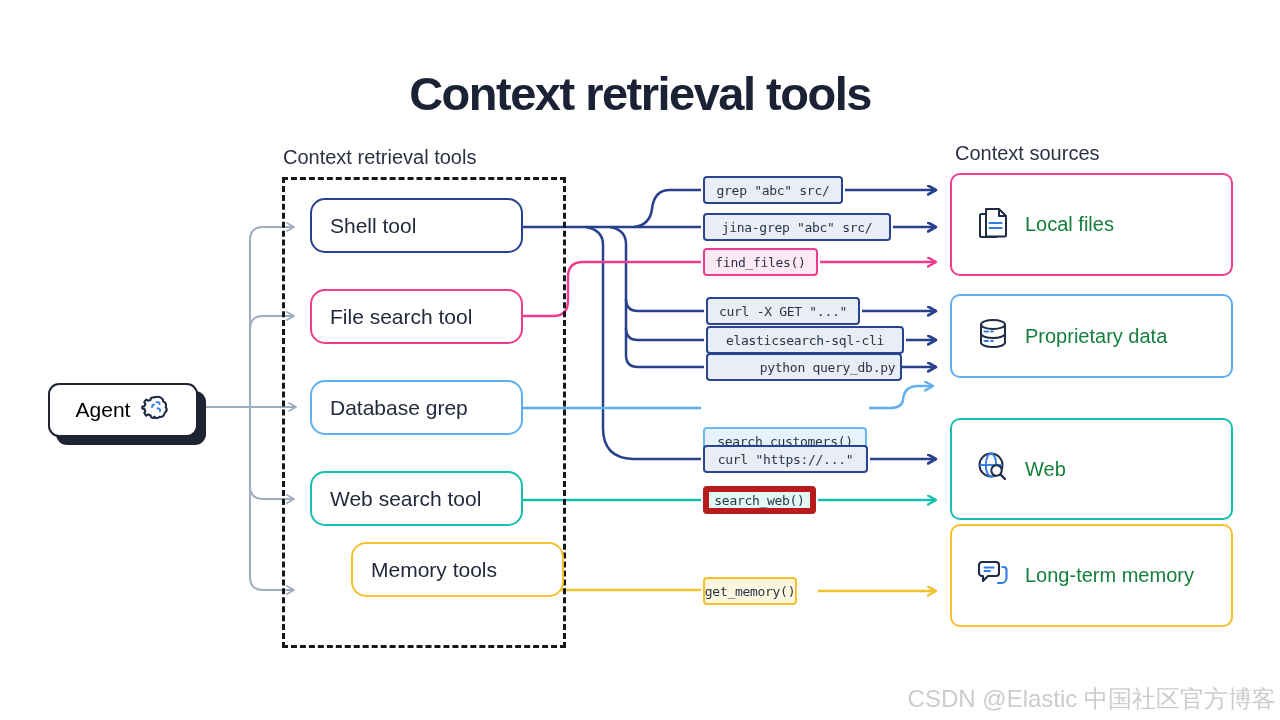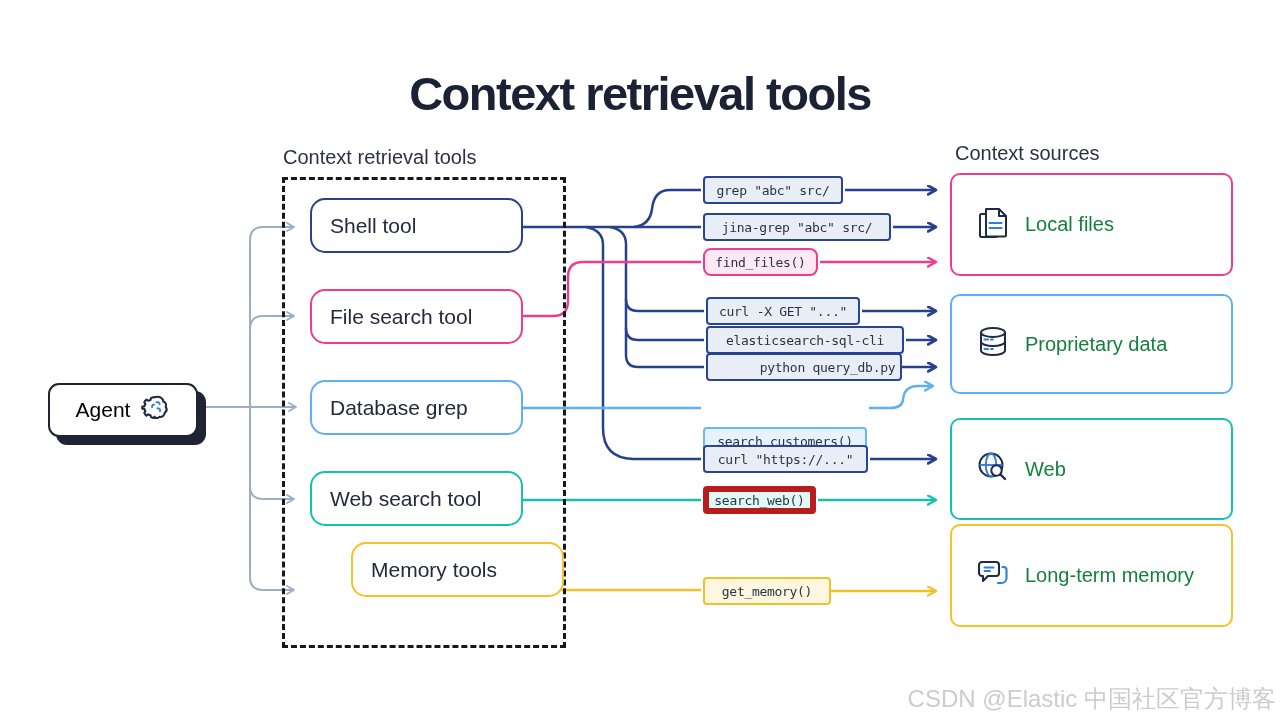--- a/index.html
+++ b/index.html
@@ -35,34 +35,34 @@
     font-family:"DejaVu Sans Mono","Liberation Mono",monospace;font-size:13px;
     display:flex;align-items:center;justify-content:center;color:#2a3348;
     letter-spacing:-0.3px;white-space:nowrap;}
   .chip.navy{border:2px solid #2a4590;background:#e9edf6;}
   .chip.pink{border:2px solid #ee3d8f;background:#fce9f3;}
   .chip.blue{border:2px solid #6cb8f0;background:#e6f3fd;}
   .chip.teal{border:6px solid #b91c1c;background:#e2f8f5;}
   .chip.yellow{border:2px solid #f2c029;background:#fdf7e0;}
   .c1{left:703px;top:176px;width:140px;}
   .c2{left:703px;top:213px;width:188px;}
-  .c3{left:703px;top:248px;width:115px;border-radius:8px;}
+  .c3{left:703px;top:248px;width:115px;}
   .c4{left:706px;top:297px;width:154px;}
   .c5{left:706px;top:326px;width:198px;}
   .c6{left:706px;top:353px;width:196px;padding-left:47px;}
   .c7{left:703px;top:394px;width:164px;margin-top:33px;}
   .c8{left:703px;top:445px;width:165px;}
   .c9{left:703px;top:486px;width:113px;}
-  .c10{left:703px;top:577px;width:128px;}
+  .c10{left:703px;top:577px;width:94px;}
 
   .source-box{position:absolute;left:950px;width:283px;background:#ffffff;border-radius:10px;
     display:flex;align-items:center;box-sizing:border-box;padding-left:24px;gap:15px;}
   .source-box .lbl{font-size:20px;font-weight:500;color:#15803d;}
   .src-local{top:173px;height:103px;border:2.5px solid #ee3d8f;}
-  .src-prop{top:294px;height:100px;border:2.5px solid #5fb0f0;}
+  .src-prop{top:294px;height:84px;border:2.5px solid #5fb0f0;}
   .src-web{top:418px;height:102px;border:2.5px solid #17bfae;}
   .src-mem{top:524px;height:103px;border:2.5px solid #f6c12d;}
 
   .edges{position:absolute;left:0;top:0;width:1280px;height:720px;pointer-events:none;}
 
   .watermark{position:absolute;right:4px;top:683px;font-size:24px;color:#cccccc;
     white-space:nowrap;}
 </style>
 </head>
 <body>

